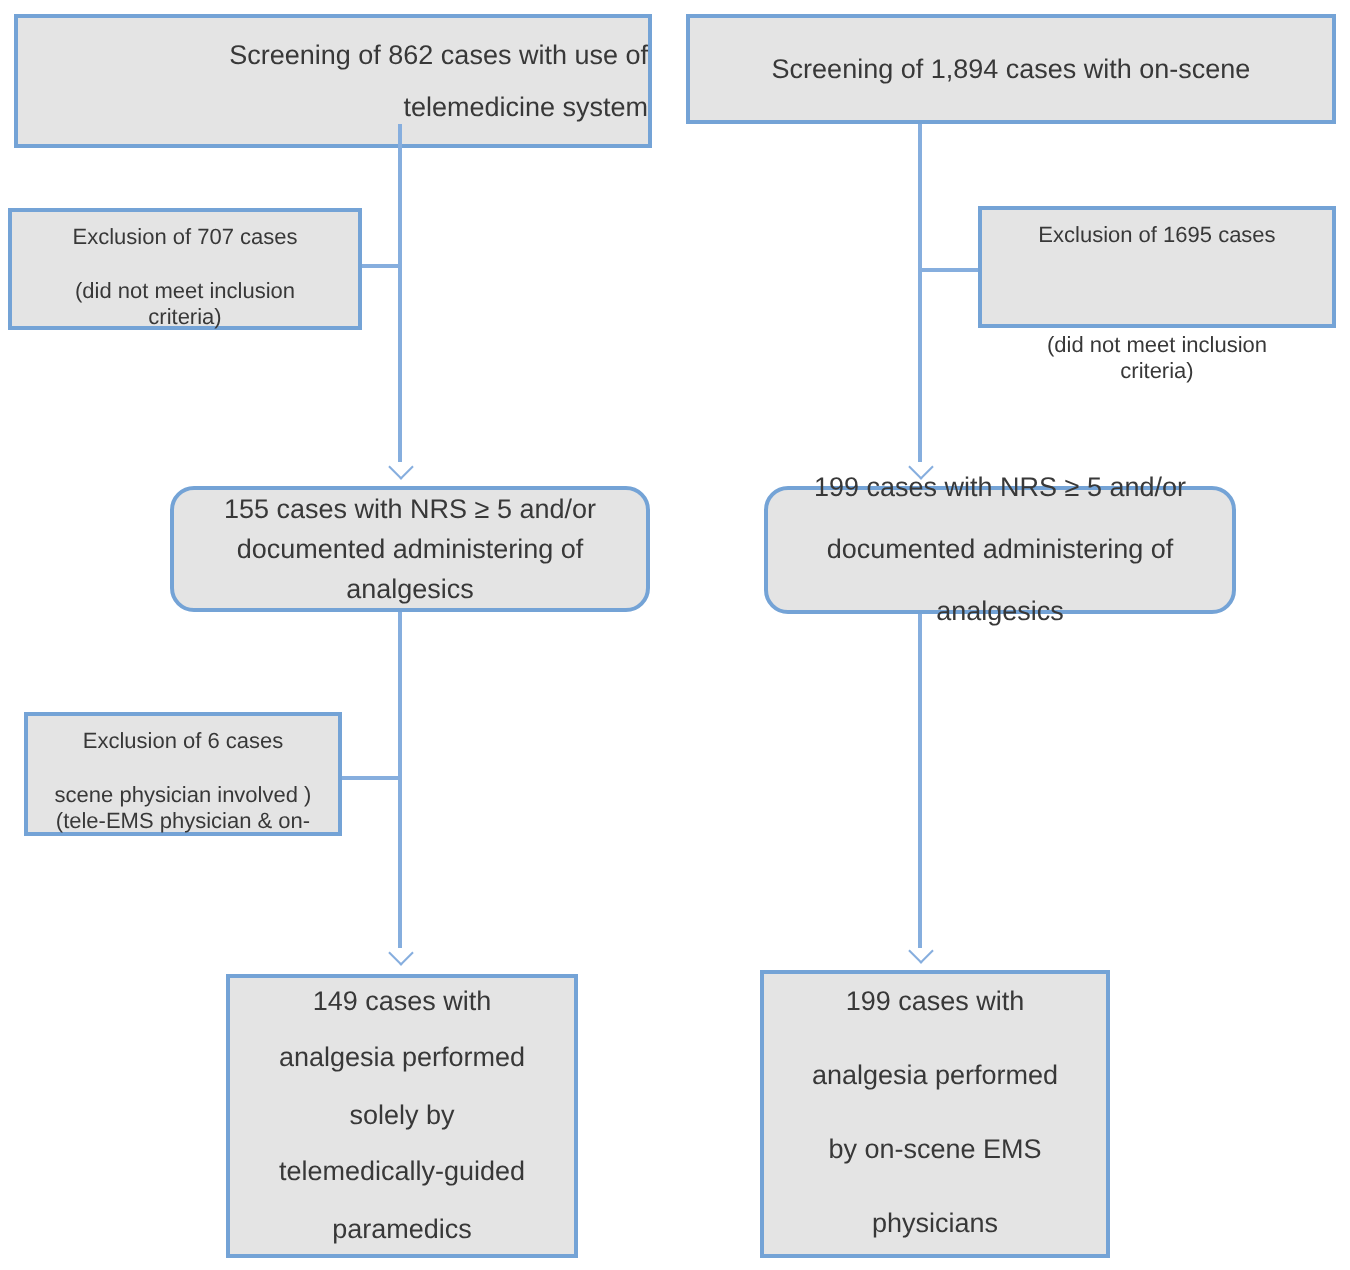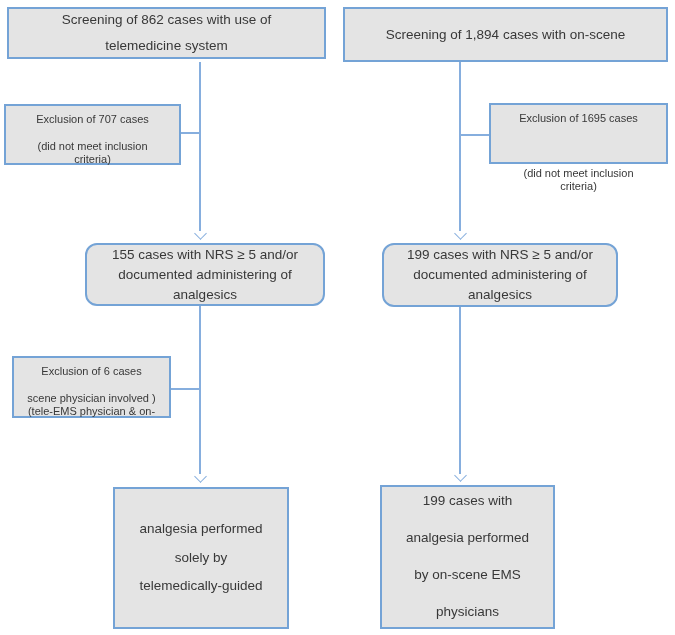--- a/index.html
+++ b/index.html
@@ -45,21 +45,21 @@
     border-bottom:1.6px solid #86aede;
     transform:rotate(45deg);
     box-sizing:border-box;
   }
 </style>
 </head>
 <body>
 
 <div id="stage">
 
-  <div class="box big-text" style="left:7px;top:7px;width:319px;height:52px;">
+  <div class="box big-text" style="left:7px;top:7px;width:319px;height:67px;align-items:flex-end;">
     <div>Screening of 862 cases with use of</div>
     <div>telemedicine system</div>
   </div>
 
   <div class="box big-text" style="left:343px;top:7px;width:325px;height:55px;">
     <div>Screening of 1,894 cases with on-scene</div>
   </div>
 
   <div class="box excl" style="left:4px;top:104px;width:177px;height:61px;">
     <div>Exclusion of 707 cases</div>
@@ -76,38 +76,40 @@
       <div>criteria)</div>
     </div>
   </div>
 
   <div class="box rounded mid-text" style="left:85px;top:243px;width:240px;height:63px;">
     <div>155 cases with NRS ≥ 5 and/or</div>
     <div>documented administering of</div>
     <div>analgesics</div>
   </div>
 
-  <div class="box rounded mid-text" style="left:382px;top:243px;width:236px;height:64px;">
+  <div class="box rounded mid-text" style="left:382px;top:243px;width:236px;height:64px;gap:11px;">
     <div>199 cases with NRS ≥ 5 and/or</div>
     <div>documented administering of</div>
     <div>analgesics</div>
   </div>
 
   <div class="box excl" style="left:12px;top:356px;width:159px;height:62px;">
     <div>Exclusion of 6 cases</div>
     <div class="excl-detail">
       <div>scene physician involved )</div>
       <div>(tele-EMS physician &amp; on-</div>
     </div>
   </div>
 
   <div class="box final-text" style="left:113px;top:487px;width:176px;height:142px;">
+    <div>149 cases with</div>
     <div>analgesia performed</div>
     <div>solely by</div>
     <div>telemedically-guided</div>
+    <div>paramedics</div>
   </div>
 
   <div class="box final-text" style="left:380px;top:485px;width:175px;height:144px;justify-content:space-between;">
     <div>199 cases with</div>
     <div>analgesia performed</div>
     <div>by on-scene EMS</div>
     <div>physicians</div>
   </div>
 
   <div class="line-v" style="left:199.25px;top:62px;height:169px;"></div>

